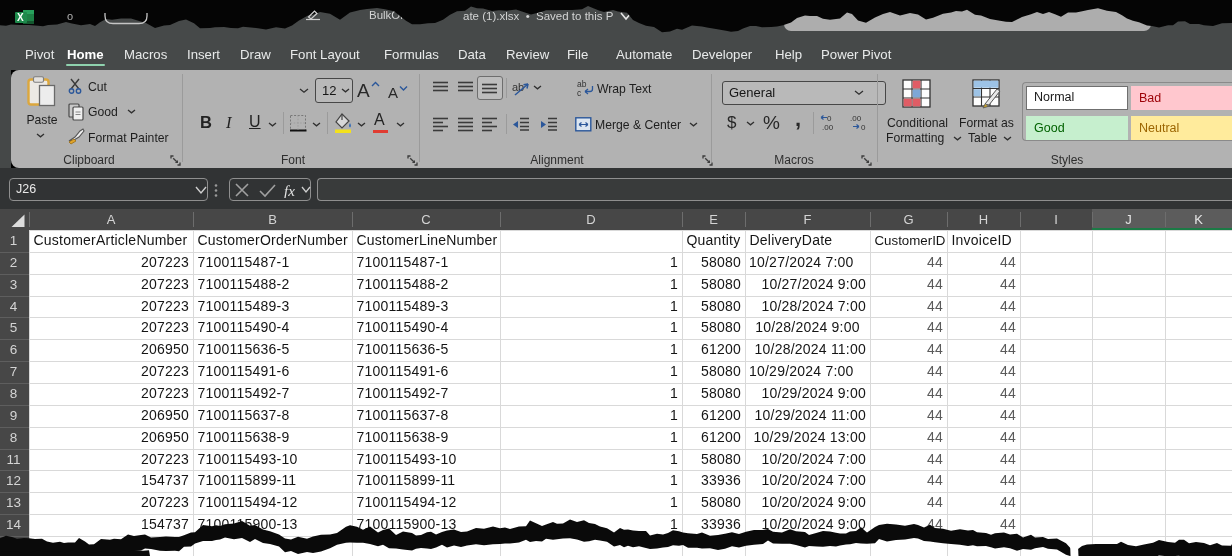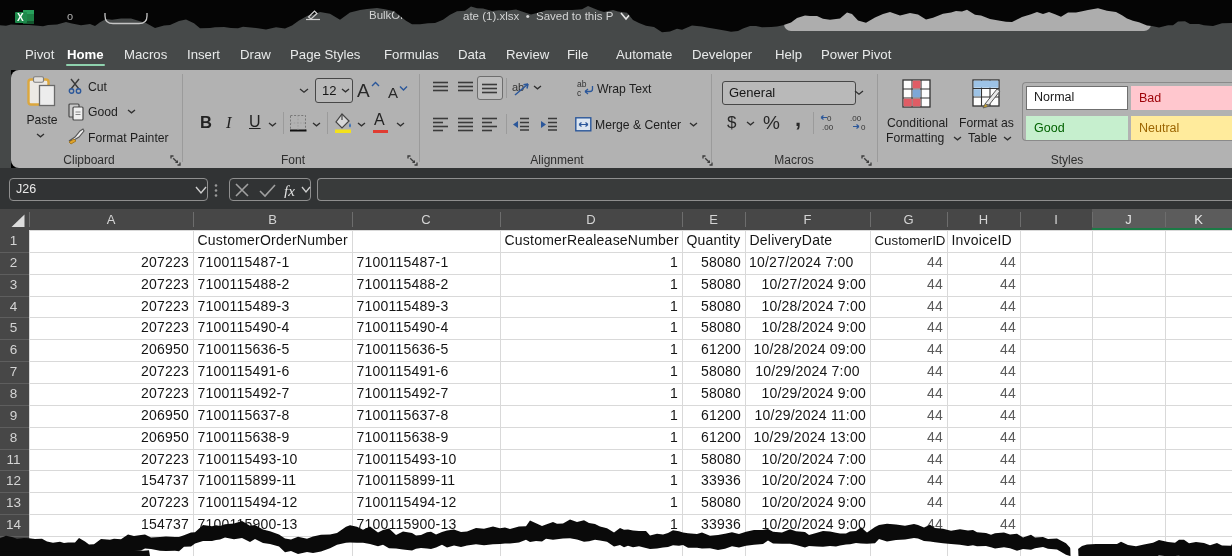--- a/index.html
+++ b/index.html
@@ -48,21 +48,21 @@
 </style></head>
 <body>
 <div id="stage">
   <div id="header"></div>
 
   <div class="tab" style="left:25px">Pivot</div>
   <div class="tab" style="left:67px;color:#ffffff;font-weight:bold">Home</div>
   <div class="tab" style="left:124px">Macros</div>
   <div class="tab" style="left:187px">Insert</div>
   <div class="tab" style="left:240px">Draw</div>
-  <div class="tab" style="left:290px">Page Styles</div>
+  <div class="tab" style="left:290px">Font Layout</div>
   <div class="tab" style="left:384px">Formulas</div>
   <div class="tab" style="left:458px">Data</div>
   <div class="tab" style="left:506px">Review</div>
   <div class="tab" style="left:567px">File</div>
   <div class="tab" style="left:616px">Automate</div>
   <div class="tab" style="left:692px">Developer</div>
   <div class="tab" style="left:775px">Help</div>
   <div class="tab" style="left:821px">Power Pivot</div>
   <div id="homeul"></div>
 
@@ -223,21 +223,21 @@
   <svg class="abs" style="left:689px;top:122px" width="9" height="6">
       <path d="M1,1 L4.5,3.8000000000000003 L8,1" stroke="#2f2f2f" stroke-width="1.3" fill="none"></path>
     </svg>
   <div class="glabel" style="left:517px;width:80px">Alignment</div>
   <svg class="abs" style="left:702px;top:155px" width="11" height="11">
     <path d="M1,3.5 L1,1 L3.5,1 M10,7.5 L10,10 L7.5,10" stroke="#3c3c3c" stroke-width="1.3" fill="none"></path>
     <path d="M3.2,3.2 L6.8,6.8" stroke="#3c3c3c" stroke-width="1.3"></path>
     <polygon points="8,8 8,4.9 4.9,8" fill="#3c3c3c"></polygon>
     </svg>
   <div class="gsep" style="left:711px"></div>
-  <div class="combo" style="left:722px;top:81px;width:134px;height:24px;line-height:22px;padding-left:6px">General</div>
+  <div class="combo" style="left:722px;top:81px;width:164px;height:24px;line-height:22px;padding-left:6px">General</div>
   <svg class="abs" style="left:854px;top:90px" width="10" height="6">
       <path d="M1,1 L5.0,4.2 L9,1" stroke="#2f2f2f" stroke-width="1.3" fill="none"></path>
     </svg>
   <div class="abs" style="left:727px;top:113px;font-size:17px;color:#282828">$</div>
   <svg class="abs" style="left:746px;top:121px" width="9" height="6">
       <path d="M1,1 L4.5,3.8000000000000003 L8,1" stroke="#2f2f2f" stroke-width="1.3" fill="none"></path>
     </svg>
   <div class="abs" style="left:763px;top:112px;font-size:19px;color:#282828">%</div>
   <div class="abs" style="left:795px;top:106px;font-size:22px;font-weight:bold;color:#282828">,</div>
   <div class="abs" style="left:813px;top:112px;width:1px;height:22px;background:#9b9b9b"></div>
@@ -388,22 +388,23 @@
     <div class="hl" style="top:339.2px"></div>
     <div class="hl" style="top:361.1px"></div>
     <div class="hl" style="top:383.0px"></div>
     <div class="hl" style="top:404.8px"></div>
     <div class="hl" style="top:426.6px"></div>
     <div class="hl" style="top:448.5px"></div>
     <div class="hl" style="top:470.4px"></div>
     <div class="hl" style="top:492.2px"></div>
     <div class="hl" style="top:514.0px"></div>
     <div class="hl" style="top:535.9px"></div>
+  <div class="cell" style="left:33.5px;width:159px;top:230.0px;height:21.85px;text-align:left;">CustomerArticleNumber</div>
 <div class="cell" style="left:197.5px;width:154px;top:230.0px;height:21.85px;text-align:left;">CustomerOrderNumber</div>
-<div class="cell" style="left:504.5px;width:177px;top:230.0px;height:21.85px;text-align:left;">CustomerRealeaseNumber</div>
+<div class="cell" style="left:356.5px;width:143px;top:230.0px;height:21.85px;text-align:left;">CustomerLineNumber</div>
 <div class="cell" style="left:686.5px;width:58px;top:230.0px;height:21.85px;text-align:left;">Quantity</div>
 <div class="cell" style="left:749.5px;width:120px;top:230.0px;height:21.85px;text-align:left;">DeliveryDate</div>
 <div class="cell" style="left:874.5px;width:72px;top:230.0px;height:21.85px;text-align:left;font-size:13.3px;letter-spacing:0;">CustomerID</div>
 <div class="cell" style="left:951.5px;width:68px;top:230.0px;height:21.85px;text-align:left;">InvoiceID</div>
 <div class="cell" style="left:33px;width:156px;top:251.8px;height:21.85px;text-align:right;">207223</div>
 <div class="cell" style="left:197.5px;width:154px;top:251.8px;height:21.85px;text-align:left;">7100115487-1</div>
 <div class="cell" style="left:356.5px;width:143px;top:251.8px;height:21.85px;text-align:left;">7100115487-1</div>
 <div class="cell" style="left:504px;width:174px;top:251.8px;height:21.85px;text-align:right;">1</div>
 <div class="cell" style="left:686px;width:55px;top:251.8px;height:21.85px;text-align:right;">58080</div>
 <div class="cell" style="left:749px;width:117px;top:251.8px;height:21.85px;text-align:left;">10/27/2024 7:00</div>
@@ -423,37 +424,37 @@
 <div class="cell" style="left:504px;width:174px;top:295.6px;height:21.85px;text-align:right;">1</div>
 <div class="cell" style="left:686px;width:55px;top:295.6px;height:21.85px;text-align:right;">58080</div>
 <div class="cell" style="left:749px;width:117px;top:295.6px;height:21.85px;text-align:right;">10/28/2024 7:00</div>
 <div class="cell" style="left:874px;width:69px;top:295.6px;height:21.85px;text-align:right;color:#5a5a5a;">44</div>
 <div class="cell" style="left:951px;width:65px;top:295.6px;height:21.85px;text-align:right;color:#5a5a5a;">44</div>
 <div class="cell" style="left:33px;width:156px;top:317.4px;height:21.85px;text-align:right;">207223</div>
 <div class="cell" style="left:197.5px;width:154px;top:317.4px;height:21.85px;text-align:left;">7100115490-4</div>
 <div class="cell" style="left:356.5px;width:143px;top:317.4px;height:21.85px;text-align:left;">7100115490-4</div>
 <div class="cell" style="left:504px;width:174px;top:317.4px;height:21.85px;text-align:right;">1</div>
 <div class="cell" style="left:686px;width:55px;top:317.4px;height:21.85px;text-align:right;">58080</div>
-<div class="cell" style="left:749px;width:117px;top:317.4px;height:21.85px;text-align:right;">10/28/2024 9:00</div>
+<div class="cell" style="left:749px;width:117px;top:317.4px;height:21.85px;text-align:center;">10/28/2024 9:00</div>
 <div class="cell" style="left:874px;width:69px;top:317.4px;height:21.85px;text-align:right;color:#5a5a5a;">44</div>
 <div class="cell" style="left:951px;width:65px;top:317.4px;height:21.85px;text-align:right;color:#5a5a5a;">44</div>
 <div class="cell" style="left:33px;width:156px;top:339.2px;height:21.85px;text-align:right;">206950</div>
 <div class="cell" style="left:197.5px;width:154px;top:339.2px;height:21.85px;text-align:left;">7100115636-5</div>
 <div class="cell" style="left:356.5px;width:143px;top:339.2px;height:21.85px;text-align:left;">7100115636-5</div>
 <div class="cell" style="left:504px;width:174px;top:339.2px;height:21.85px;text-align:right;">1</div>
 <div class="cell" style="left:686px;width:55px;top:339.2px;height:21.85px;text-align:right;">61200</div>
-<div class="cell" style="left:749px;width:117px;top:339.2px;height:21.85px;text-align:right;">10/28/2024 09:00</div>
+<div class="cell" style="left:749px;width:117px;top:339.2px;height:21.85px;text-align:right;">10/28/2024 11:00</div>
 <div class="cell" style="left:874px;width:69px;top:339.2px;height:21.85px;text-align:right;color:#5a5a5a;">44</div>
 <div class="cell" style="left:951px;width:65px;top:339.2px;height:21.85px;text-align:right;color:#5a5a5a;">44</div>
 <div class="cell" style="left:33px;width:156px;top:361.1px;height:21.85px;text-align:right;">207223</div>
 <div class="cell" style="left:197.5px;width:154px;top:361.1px;height:21.85px;text-align:left;">7100115491-6</div>
 <div class="cell" style="left:356.5px;width:143px;top:361.1px;height:21.85px;text-align:left;">7100115491-6</div>
 <div class="cell" style="left:504px;width:174px;top:361.1px;height:21.85px;text-align:right;">1</div>
 <div class="cell" style="left:686px;width:55px;top:361.1px;height:21.85px;text-align:right;">58080</div>
-<div class="cell" style="left:749px;width:117px;top:361.1px;height:21.85px;text-align:center;">10/29/2024 7:00</div>
+<div class="cell" style="left:749px;width:117px;top:361.1px;height:21.85px;text-align:left;">10/29/2024 7:00</div>
 <div class="cell" style="left:874px;width:69px;top:361.1px;height:21.85px;text-align:right;color:#5a5a5a;">44</div>
 <div class="cell" style="left:951px;width:65px;top:361.1px;height:21.85px;text-align:right;color:#5a5a5a;">44</div>
 <div class="cell" style="left:33px;width:156px;top:383.0px;height:21.85px;text-align:right;">207223</div>
 <div class="cell" style="left:197.5px;width:154px;top:383.0px;height:21.85px;text-align:left;">7100115492-7</div>
 <div class="cell" style="left:356.5px;width:143px;top:383.0px;height:21.85px;text-align:left;">7100115492-7</div>
 <div class="cell" style="left:504px;width:174px;top:383.0px;height:21.85px;text-align:right;">1</div>
 <div class="cell" style="left:686px;width:55px;top:383.0px;height:21.85px;text-align:right;">58080</div>
 <div class="cell" style="left:749px;width:117px;top:383.0px;height:21.85px;text-align:right;">10/29/2024 9:00</div>
 <div class="cell" style="left:874px;width:69px;top:383.0px;height:21.85px;text-align:right;color:#5a5a5a;">44</div>
 <div class="cell" style="left:951px;width:65px;top:383.0px;height:21.85px;text-align:right;color:#5a5a5a;">44</div>

